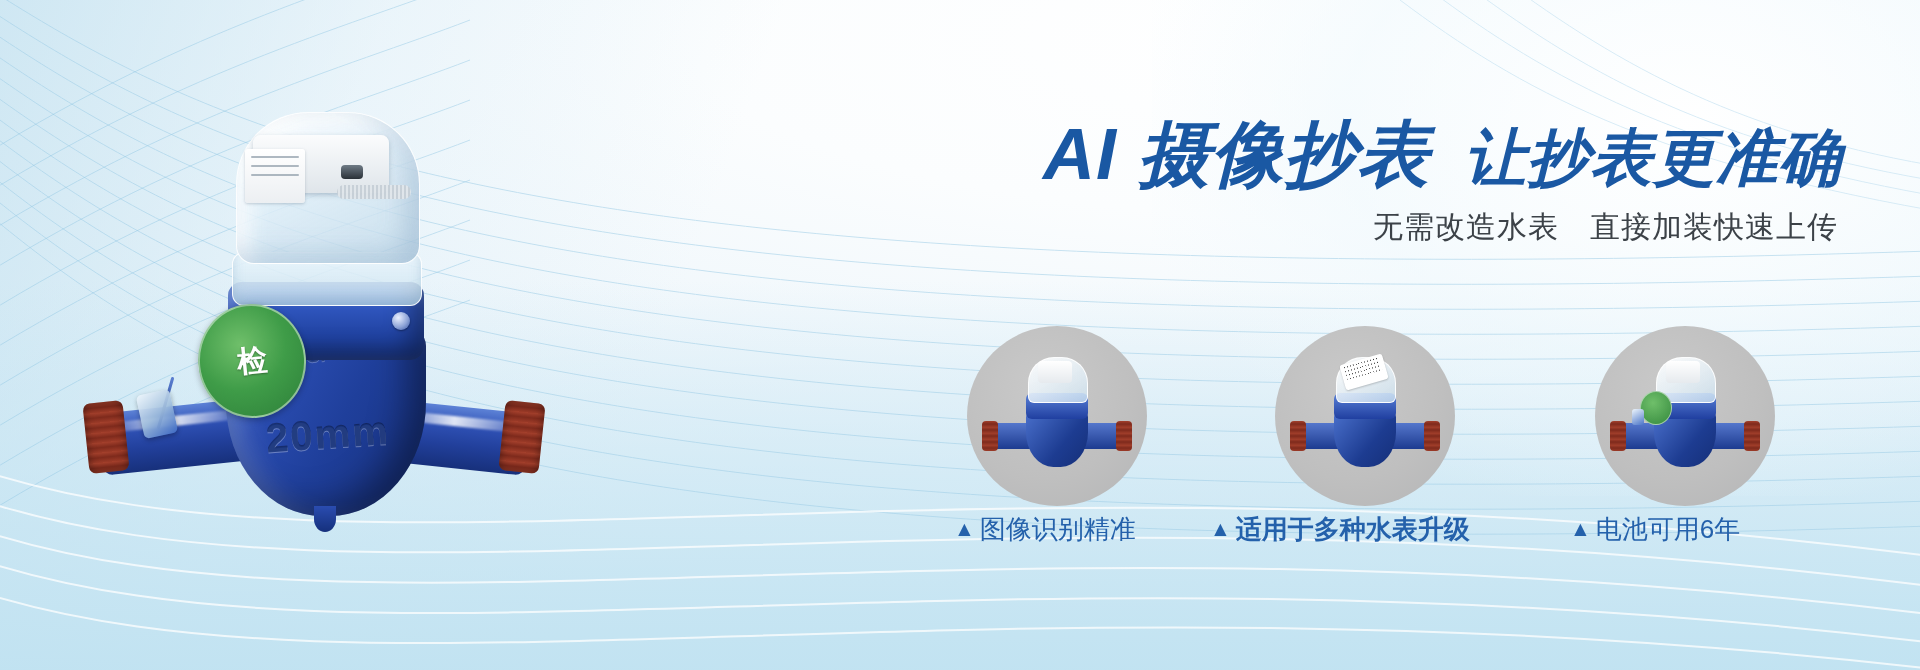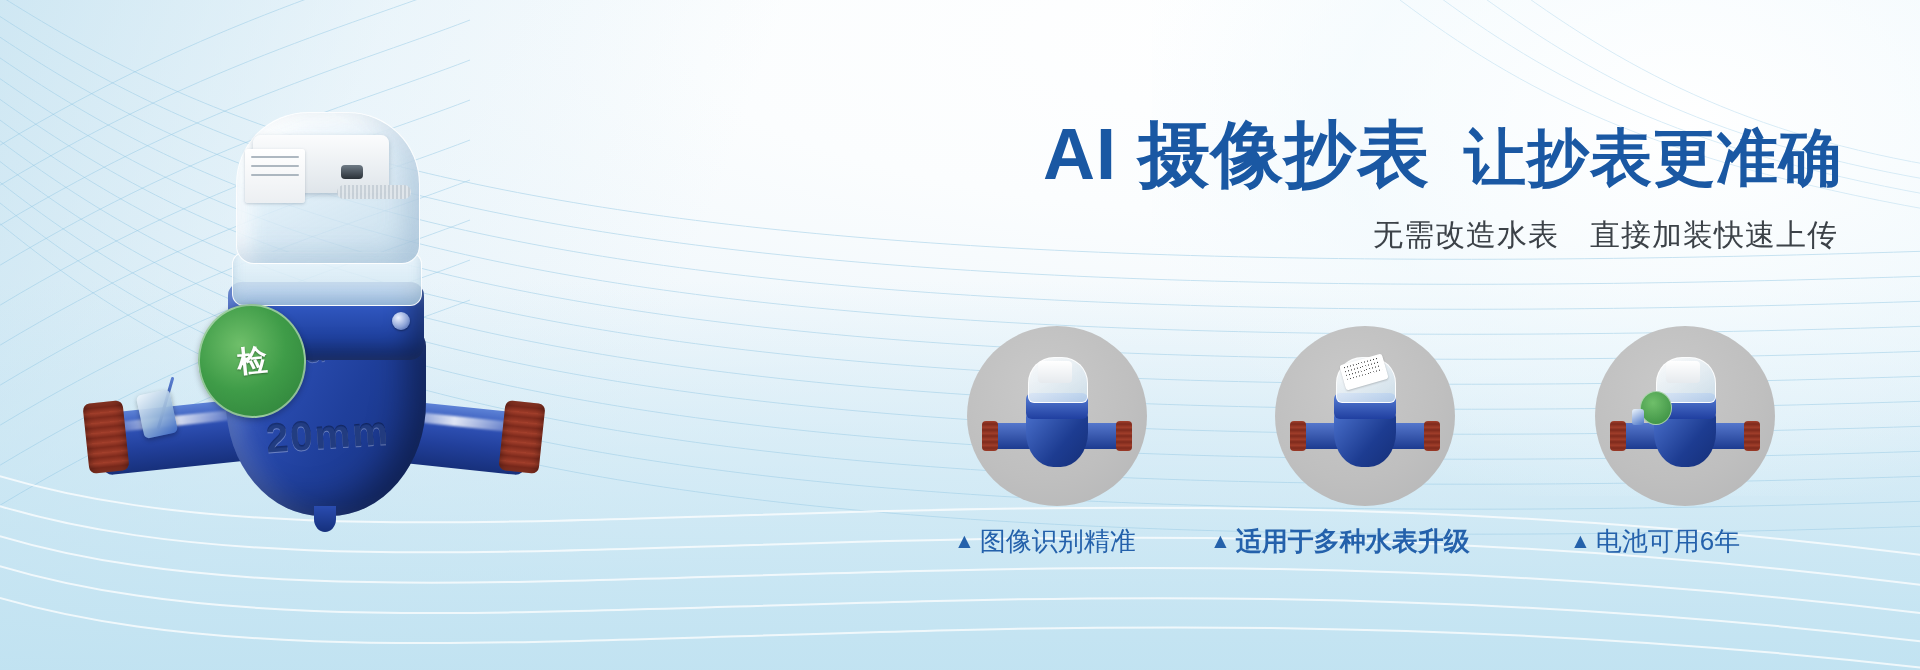--- a/index.html
+++ b/index.html
@@ -142,30 +142,30 @@
   .seal-lock{
     position:absolute;left:62px;top:316px;width:34px;height:44px;border-radius:5px;
     background:linear-gradient(150deg,rgba(238,246,252,.95),rgba(160,190,220,.9) 52%,#3f6bc4 100%);
     box-shadow:0 2px 5px rgba(0,0,0,.3);transform:rotate(-12deg);
   }
 
   
   .copy{position:absolute;left:580px;top:92px;width:1320px;}
   .headline{
     display:flex;align-items:baseline;justify-content:flex-end;
-    padding-right:58px;white-space:nowrap;
+    padding-right:58px;white-space:nowrap;font-style:italic;
   }
   .headline .h-main{
     font-size:72px;font-weight:700;color:#1a58a3;letter-spacing:1px;line-height:1.05;
   }
   .headline .h-sub{
     font-size:62px;font-weight:700;color:#1a58a3;letter-spacing:1px;margin-left:34px;line-height:1.05;margin-top:33px;
   }
   .subhead{
-    margin-top:22px;padding-right:62px;text-align:right;
+    margin-top:14px;padding-right:62px;text-align:right;
     font-size:30px;color:#3c4248;letter-spacing:1px;white-space:nowrap;
   }
 
   
   .thumbs{
     position:absolute;left:940px;top:326px;width:900px;height:250px;
   }
   .thumb{position:absolute;top:0;width:190px;}
   .thumb.t1{left:22px;}
   .thumb.t2{left:330px;}
@@ -219,21 +219,21 @@
   .m-green{
     position:absolute;left:30px;top:34px;width:30px;height:32px;border-radius:50%;
     background:radial-gradient(circle at 40% 34%,#6fbf6a,#34893d);
     border:1px solid rgba(255,255,255,.5);
   }
   .m-seal{
     position:absolute;left:22px;top:52px;width:12px;height:16px;border-radius:3px;
     background:linear-gradient(150deg,#eef6fc,#4a74c8);
   }
   .thumbs-captions{position:absolute;left:940px;top:512px;width:900px;}
-  .cap-item{position:absolute;top:0;white-space:nowrap;font-size:26px;color:#2461ab;margin-top:12px;}
+  .cap-item{position:absolute;top:0;white-space:nowrap;font-size:26px;color:#2461ab;}
   .cap-item .tri{margin-right:5px;font-size:21px;vertical-align:2px;}
   .cap-item.c1{left:14px;}
   .cap-item.c2{left:270px;font-weight:bold;}
   .cap-item.c3{left:630px;}
 </style>
 </head>
 <body>
 
 <div class="banner">
 

